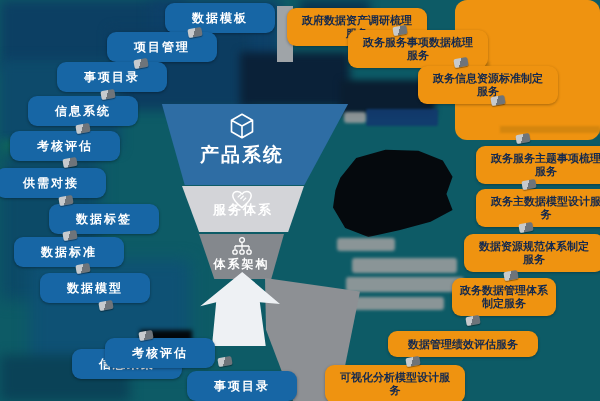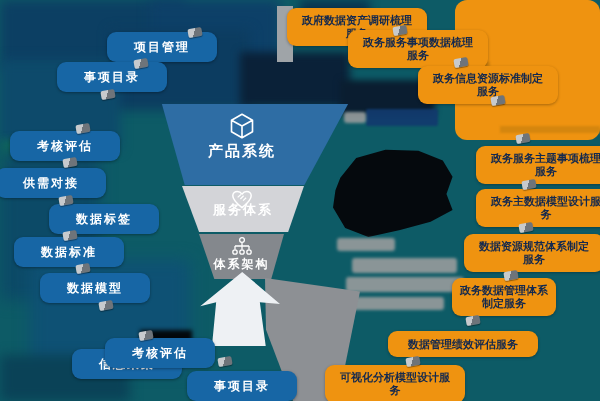--- a/index.html
+++ b/index.html
@@ -35,21 +35,21 @@
       clip-path:polygon(1% 0,99% 0,76% 100%,13% 100%);}
   .f2{left:182px;top:186px;width:122px;height:46px;background:#d3d4d8;
       clip-path:polygon(0 0,100% 0,87% 100%,14% 100%);}
   .f3{left:199px;top:234px;width:85px;height:45px;background:#84888d;
       clip-path:polygon(0 0,100% 0,85% 100%,18% 100%);}
   .ftail{left:262px;top:278px;width:100px;height:123px;background:#8d9094;
       clip-path:polygon(3% 0,98% 11%,76% 100%,31% 100%,4% 42%);}
   .farrow{left:196px;top:268px;width:84px;height:78px;background:#eef1f4;
       clip-path:polygon(55% 5%,100% 46%,76% 44%,83% 100%,19% 100%,24% 44%,5% 49%);}
   .flabel{position:absolute;color:#fff;font-weight:bold;text-align:center;letter-spacing:2px;}
-  .fl1{left:172px;top:142px;width:140px;font-size:15px;}
+  .fl1{left:172px;top:142px;width:140px;font-size:19px;}
   .fl2{left:182px;top:201px;width:122px;font-size:13px;}
   .fl3{left:199px;top:256px;width:85px;font-size:12px;}
   .ficon{position:absolute;}
   
   .wm{position:absolute;background:#a0a0a0;border-radius:3px;filter:blur(1.5px);opacity:.85;}
   .bluetext{position:absolute;background:#123a6e;border-radius:2px;filter:blur(1.2px);opacity:.92;}
   .graybar{position:absolute;background:#9fa4a8;}
 </style>
 </head>
 <body>
@@ -104,22 +104,24 @@
     <path d="M12 6.5 L12 10 M5 10 L19 10 M5 10 L5 13.5 M12 10 L12 13.5 M19 10 L19 13.5" fill="none" stroke="#ffffff" stroke-width="1.3"></path>
     <circle cx="5" cy="16" r="2.2" fill="none" stroke="#ffffff" stroke-width="1.3"></circle>
     <circle cx="12" cy="16" r="2.2" fill="none" stroke="#ffffff" stroke-width="1.3"></circle>
     <circle cx="19" cy="16" r="2.2" fill="none" stroke="#ffffff" stroke-width="1.3"></circle>
   </svg>
 
   <div class="flabel fl1">产品系统</div>
   <div class="flabel fl3">体系架构</div>
   <div class="flabel fl2">服务体系</div>
 
+  <div class="pillP p0">数据模板</div>
   <div class="pillP p1">项目管理</div>
   <div class="pillP p2">事项目录</div>
+  <div class="pillP p3">信息系统</div>
   <div class="pillP p4">考核评估</div>
   <div class="pillP p5">供需对接</div>
   <div class="pillP p6">数据标签</div>
   <div class="pillP p7">数据标准</div>
   <div class="pillP p8">数据模型</div>
   <div class="pillP p9">信息采集</div>
   <div class="pillP p10">考核评估</div>
   <div class="pillP p11">事项目录</div>
 
   <div class="pillS s0">政府数据资产调研梳理服务</div>

